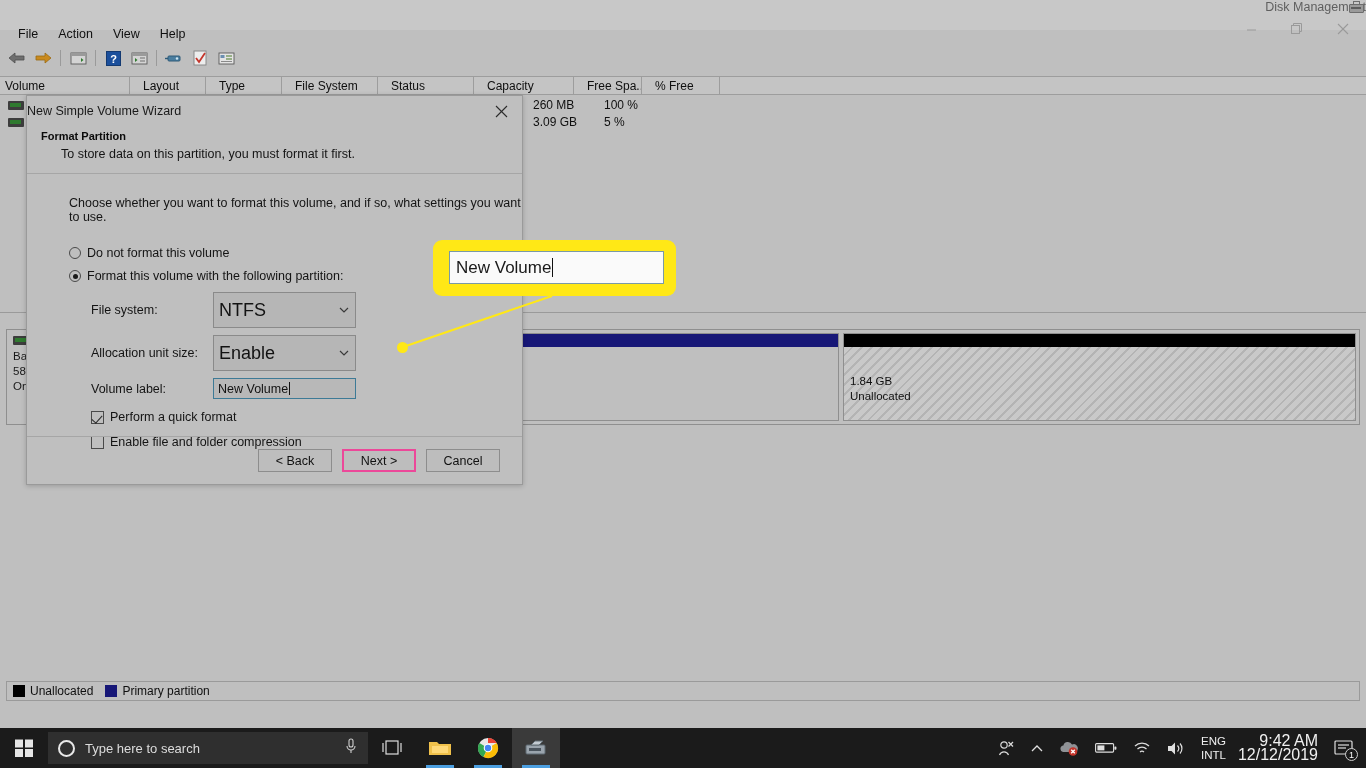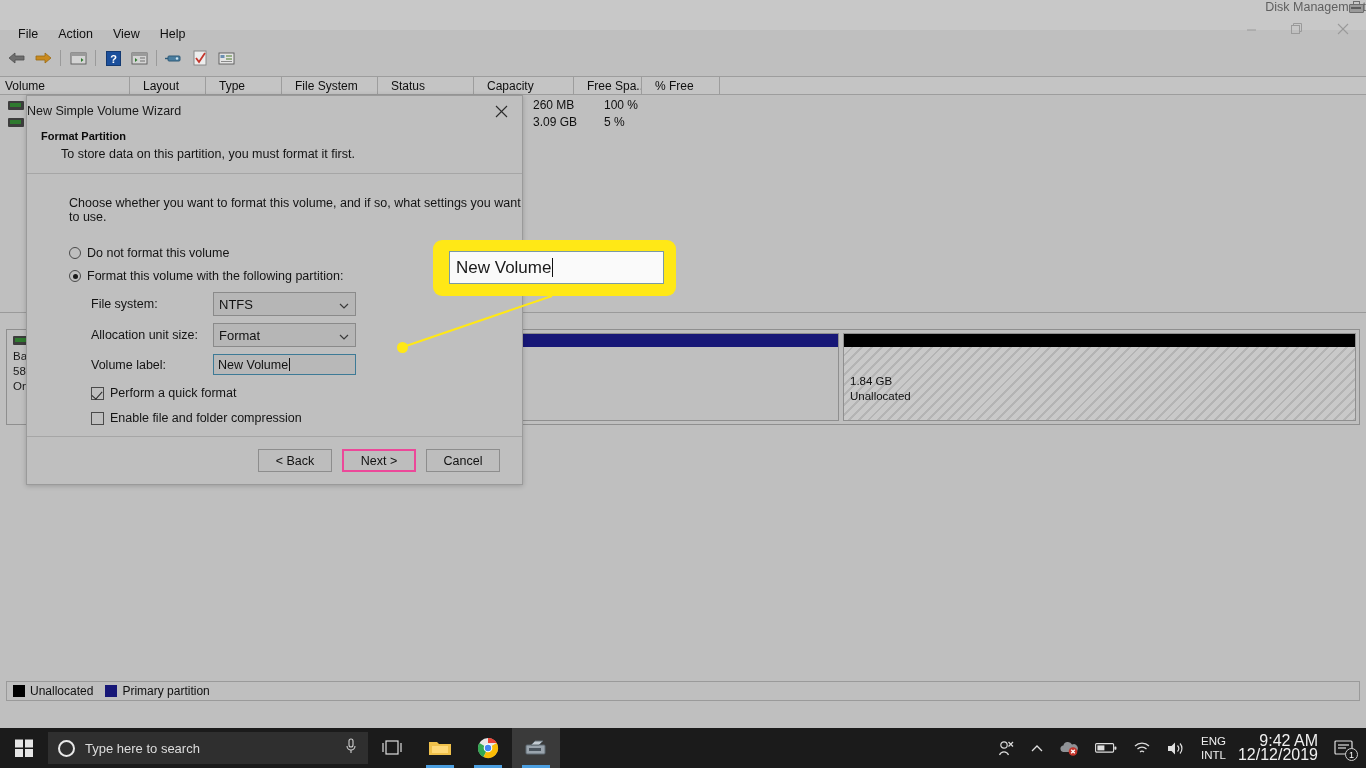--- a/index.html
+++ b/index.html
@@ -177,23 +177,23 @@
     margin-right: 6px; position: relative; flex: none;
   }
   .radio.checked::after {
     content: ""; position: absolute; left: 2.5px; top: 2.5px;
     width: 5px; height: 5px; border-radius: 50%; background: #1a1a1a;
   }
 
   .field-row { display: flex; align-items: center; margin-top: 7px; margin-left: 22px; }
   .field-label { width: 122px; font-size: 12.5px; color: #141414; }
   .combo {
-    width: 143px; height: 24px;
+    width: 143px; height: 36px;
     background: #b6b6b6; border: 1px solid #8a8a8a;
-    font-size: 13px; color: #121212;
+    font-size: 18px; color: #121212;
     display: flex; align-items: center; padding-left: 5px;
     position: relative;
   }
   .combo .chev { position: absolute; right: 6px; top: 5px; }
   .textinput {
     width: 143px; height: 21px;
     background: #b8b8b8; border: 1px solid #3d7a96;
     font-size: 12.5px; color: #121212;
     display: flex; align-items: center; padding-left: 4px;
     position: relative;
@@ -488,21 +488,21 @@
             <svg width="10" height="7" viewBox="0 0 10 7">
                 <polyline points="1,1 5,5 9,1" fill="none" stroke="#3a3a3a" stroke-width="1.2"></polyline>
               </svg>
           </span>
         </div>
       </div>
 
       <div class="field-row">
         <span class="field-label">Allocation unit size:</span>
         <div class="combo">
-          <span>Format</span>
+          <span>Enable</span>
           <span class="chev">
             <svg width="10" height="7" viewBox="0 0 10 7">
                 <polyline points="1,1 5,5 9,1" fill="none" stroke="#3a3a3a" stroke-width="1.2"></polyline>
               </svg>
           </span>
         </div>
       </div>
 
       <div class="field-row">
         <span class="field-label">Volume label:</span>

